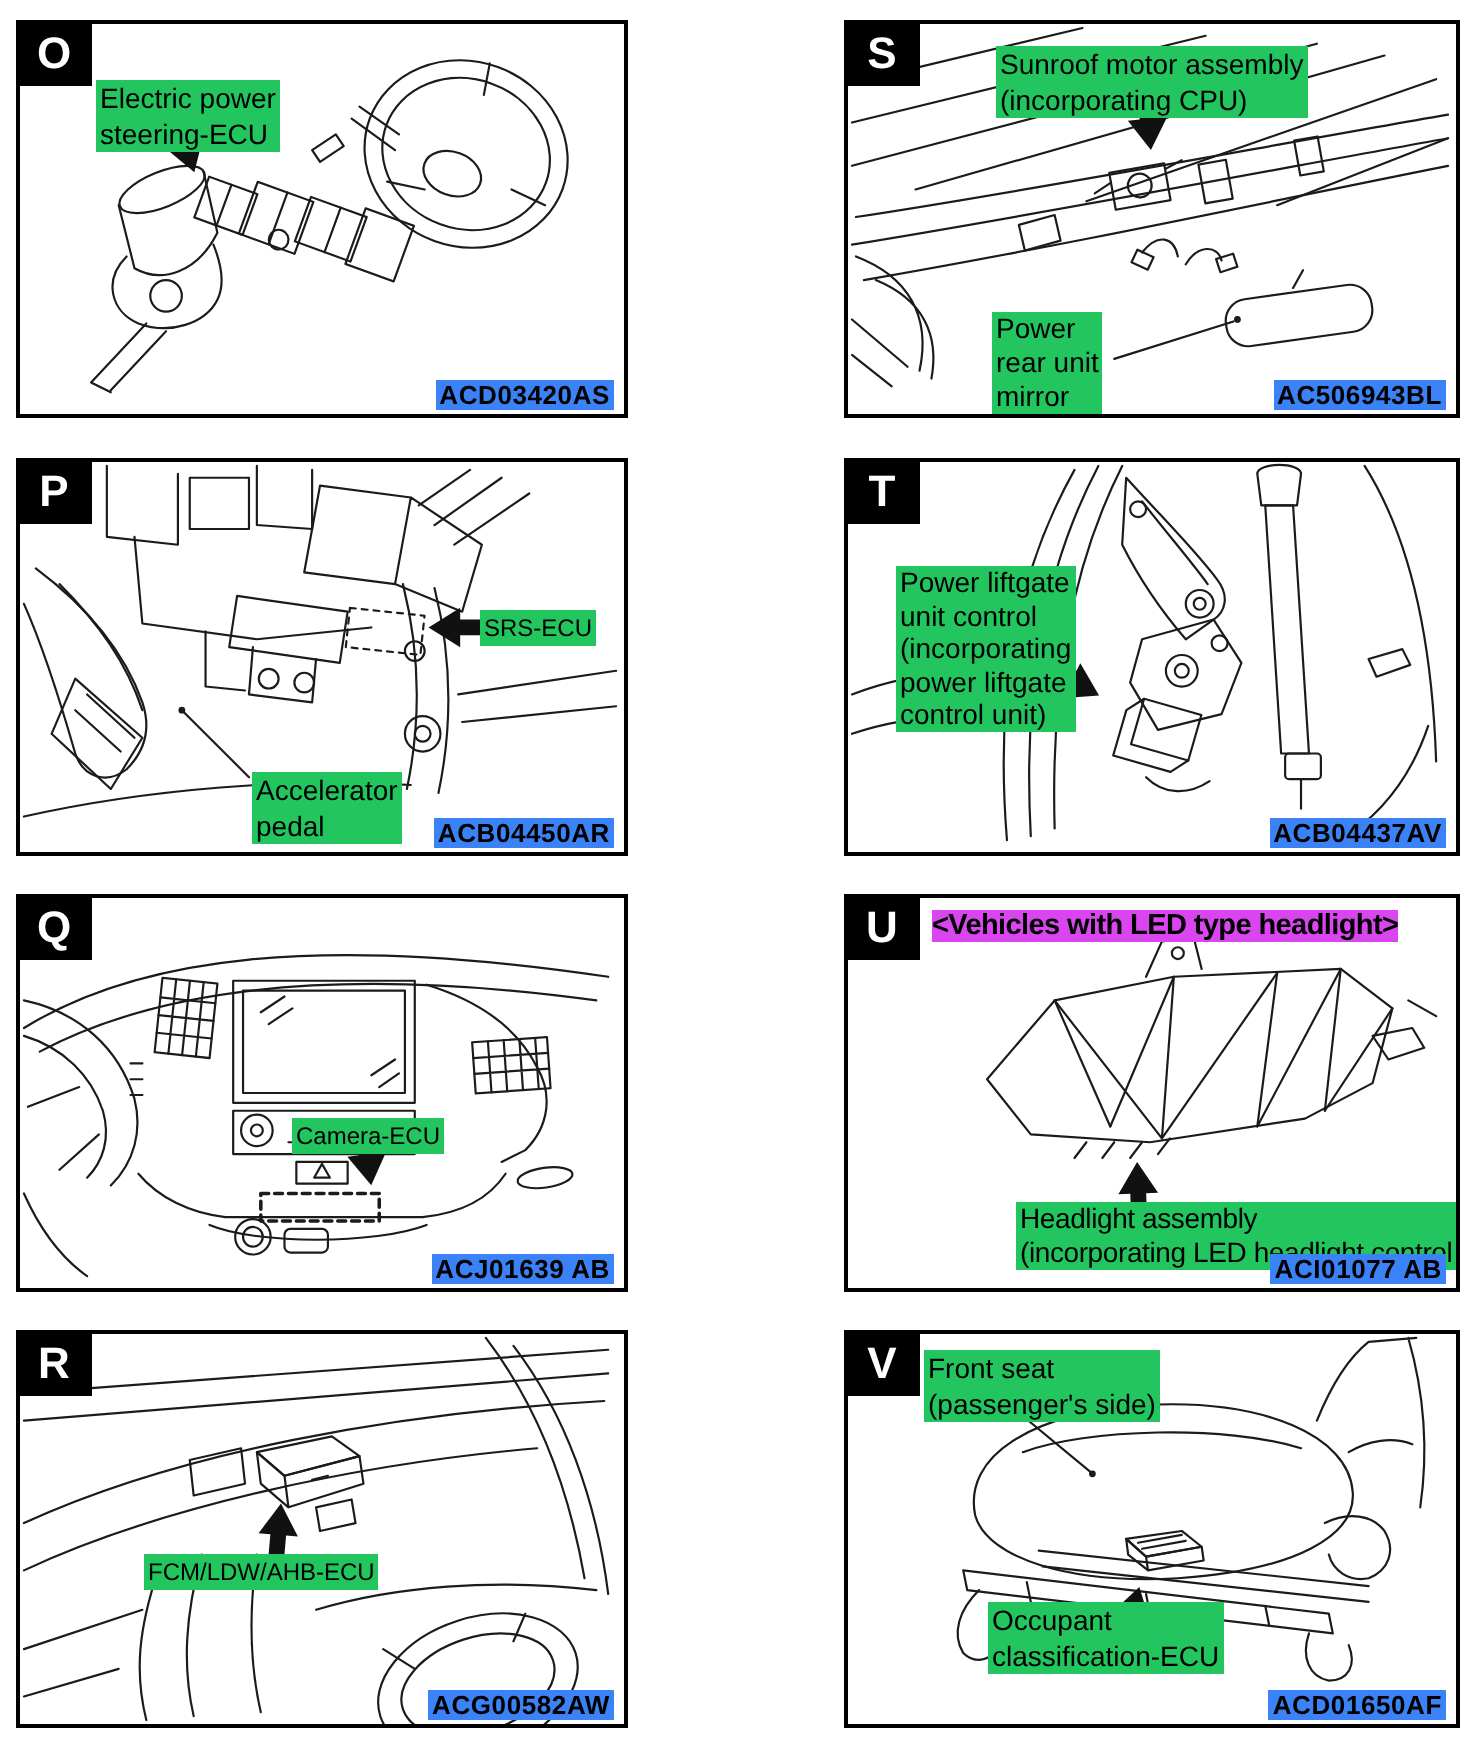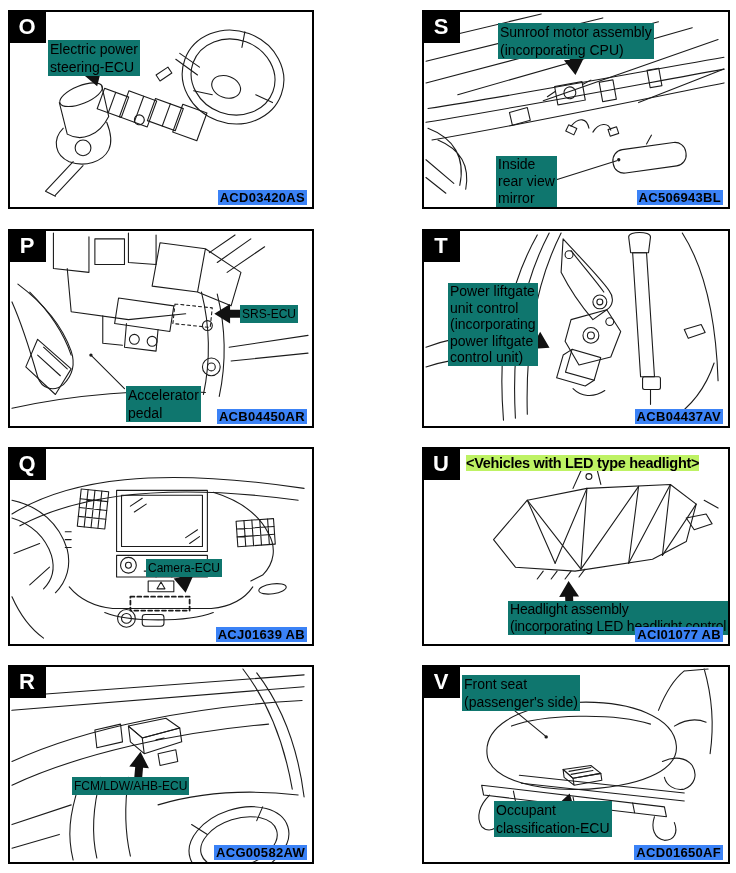--- a/index.html
+++ b/index.html
@@ -15,31 +15,31 @@
   .art{position:absolute;left:0;top:0;width:100%;height:100%;}
   .ln{fill:none;stroke:#1b1b1b;stroke-width:1.1;stroke-linecap:round;stroke-linejoin:round;}
   .ar{fill:#111;stroke:none;}
   .dot{fill:#1b1b1b;stroke:none;}
   .badge{
     position:absolute;left:-2px;top:-2px;width:38px;height:33px;background:#000;
     color:#fff;display:flex;align-items:center;justify-content:center;
     font-weight:bold;font-size:22px;z-index:3;
   }
   .lbl{
-    position:absolute;font-size:14px;line-height:18px;background:#0f766e;
+    position:absolute;font-size:14px;line-height:18px;background:#22c55e;
     padding:0 2px;z-index:2;white-space:nowrap;
   }
   .lbl.big{font-size:12px;}
   .code{
     position:absolute;right:5px;bottom:2px;font-weight:bold;font-size:13px;
     background:#3b82f6;padding:0 2px;letter-spacing:.3px;z-index:2;
   }
   .title{
     position:absolute;left:42px;top:6px;font-weight:bold;font-size:14.5px;
-    letter-spacing:-0.3px;z-index:2;background:#bef264;white-space:nowrap;text-align:center;
+    letter-spacing:-0.3px;z-index:2;background:#d946ef;white-space:nowrap;text-align:center;
   }
   .sm{font-size:14px;letter-spacing:-0.2px;line-height:17px;margin-left:48px;}
 </style>
 </head>
 <body>
 
 <section class="panel" style="left:8px;top:10px">
   <svg class="art" viewBox="0 0 306 198" preserveAspectRatio="none">
     <g class="ln">
       <ellipse cx="226" cy="66" rx="52" ry="47" transform="rotate(20 226 66)"></ellipse>
@@ -97,22 +97,22 @@
     <polygon class="ar" points="-4,-18 4,-18 4,-2 10,-2 0,14 -10,-2 -4,-2" transform="translate(151,50) rotate(-6)"></polygon>
   </svg>
   <div class="badge">
     <span>S</span>
   </div>
   <div class="lbl" style="left:74px;top:11px">
     <div>Sunroof motor assembly</div>
     <div>(incorporating CPU)</div>
   </div>
   <div class="lbl" style="left:72px;top:144px;line-height:17px">
-    <div>Inside</div>
-    <div>rear view</div>
+    <div>Power</div>
+    <div>rear unit</div>
     <div>mirror</div>
   </div>
   <div class="code">AC506943BL</div>
 </section>
 
 <section class="panel" style="left:8px;top:229px">
   <svg class="art" viewBox="0 0 306 198" preserveAspectRatio="none">
     <g class="ln">
       <path d="M44 2 L44 38 L80 42 L80 6"></path>
       <rect x="86" y="8" width="30" height="26"></rect>

